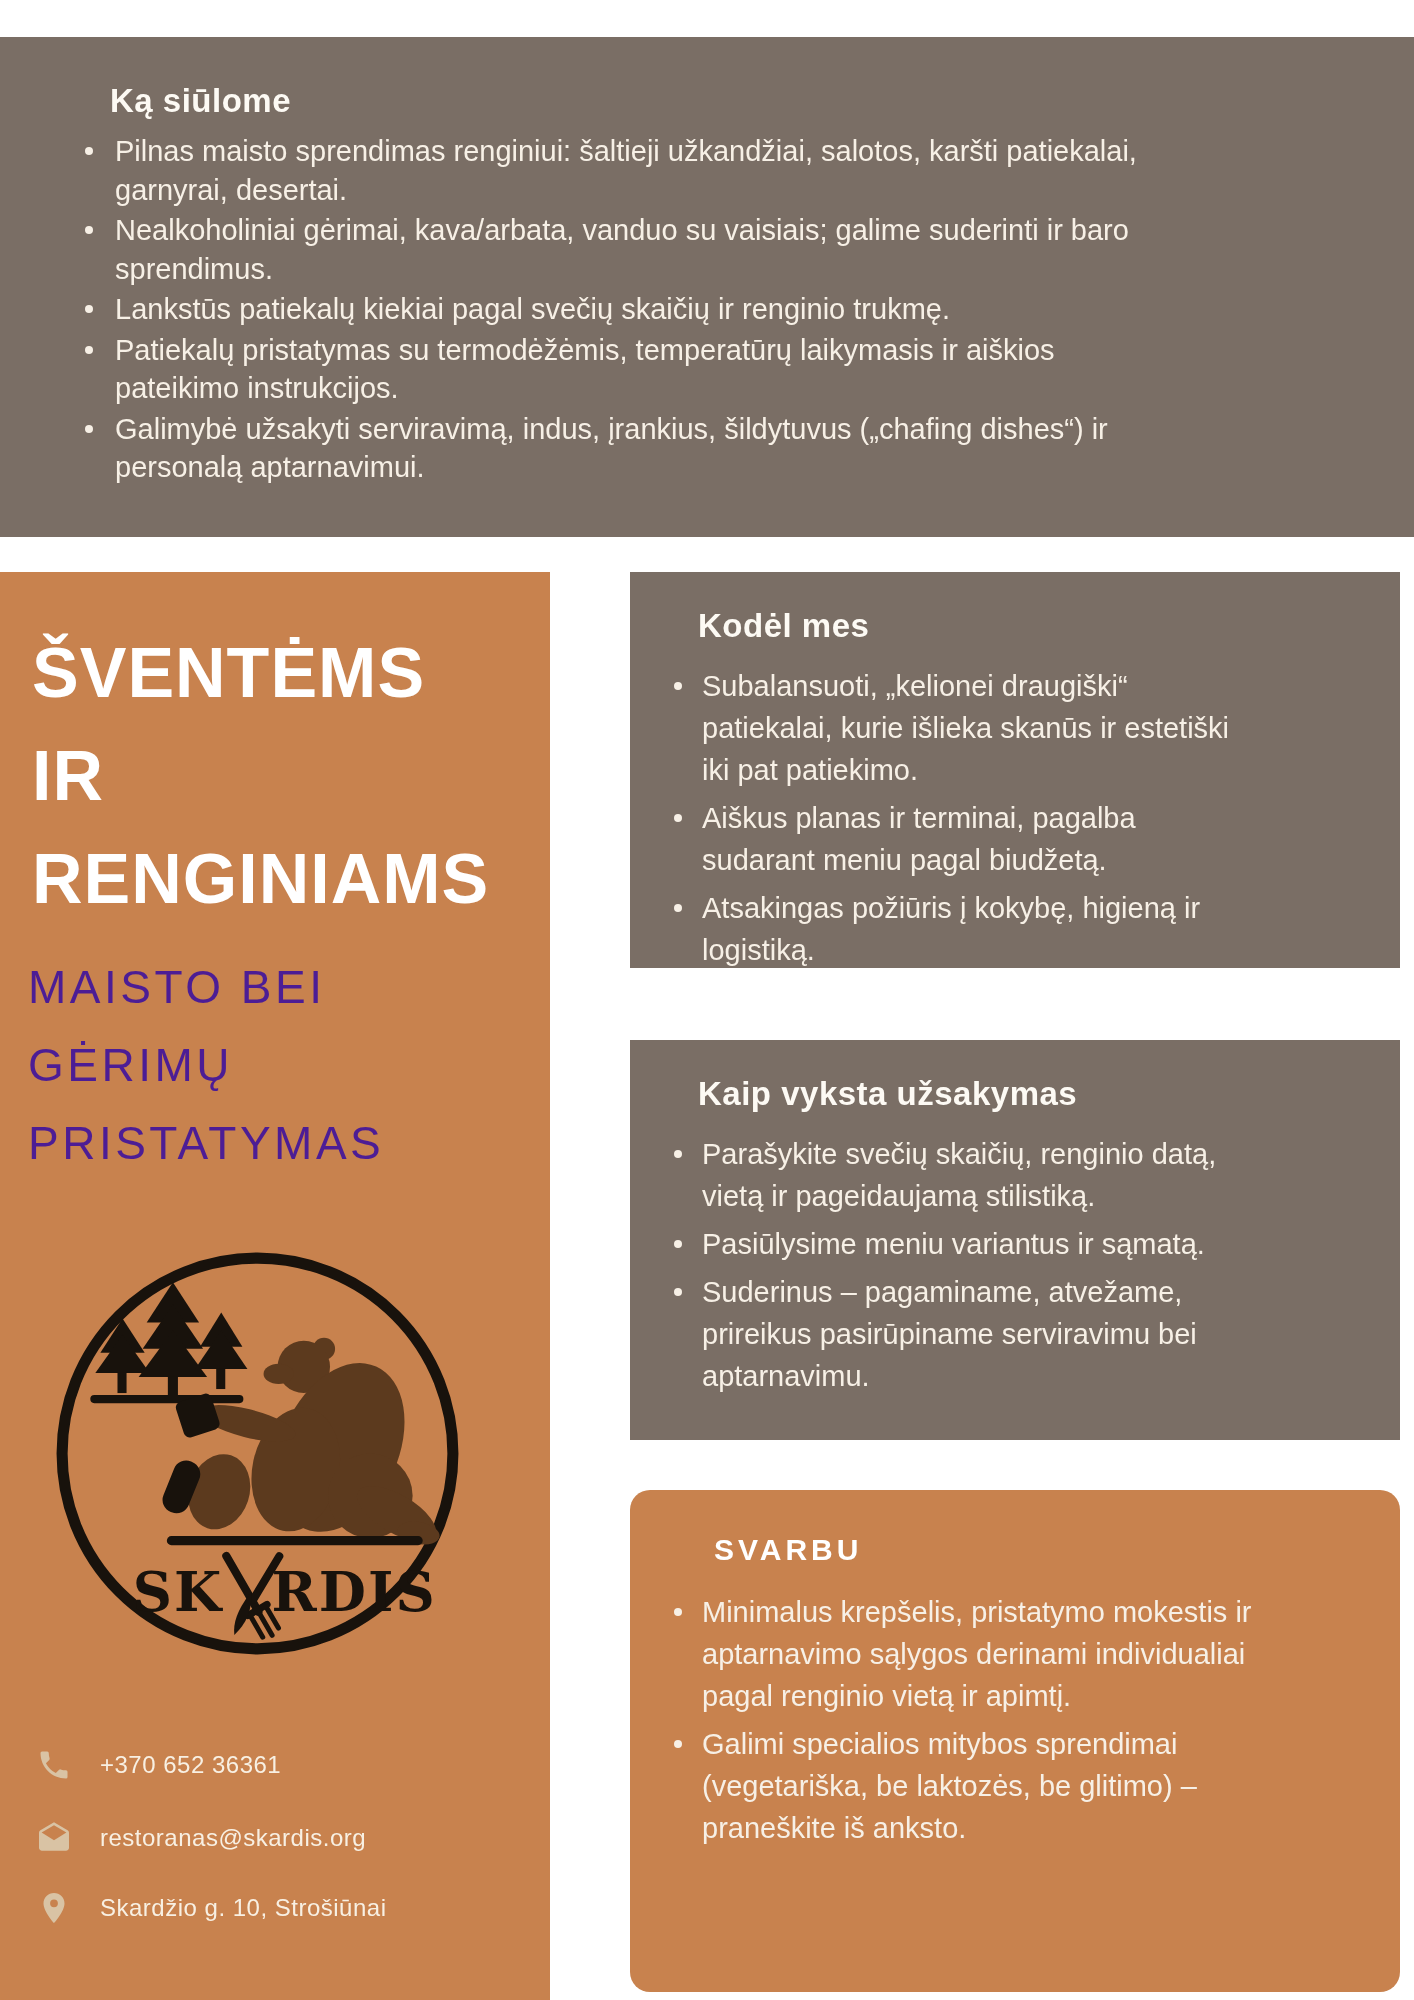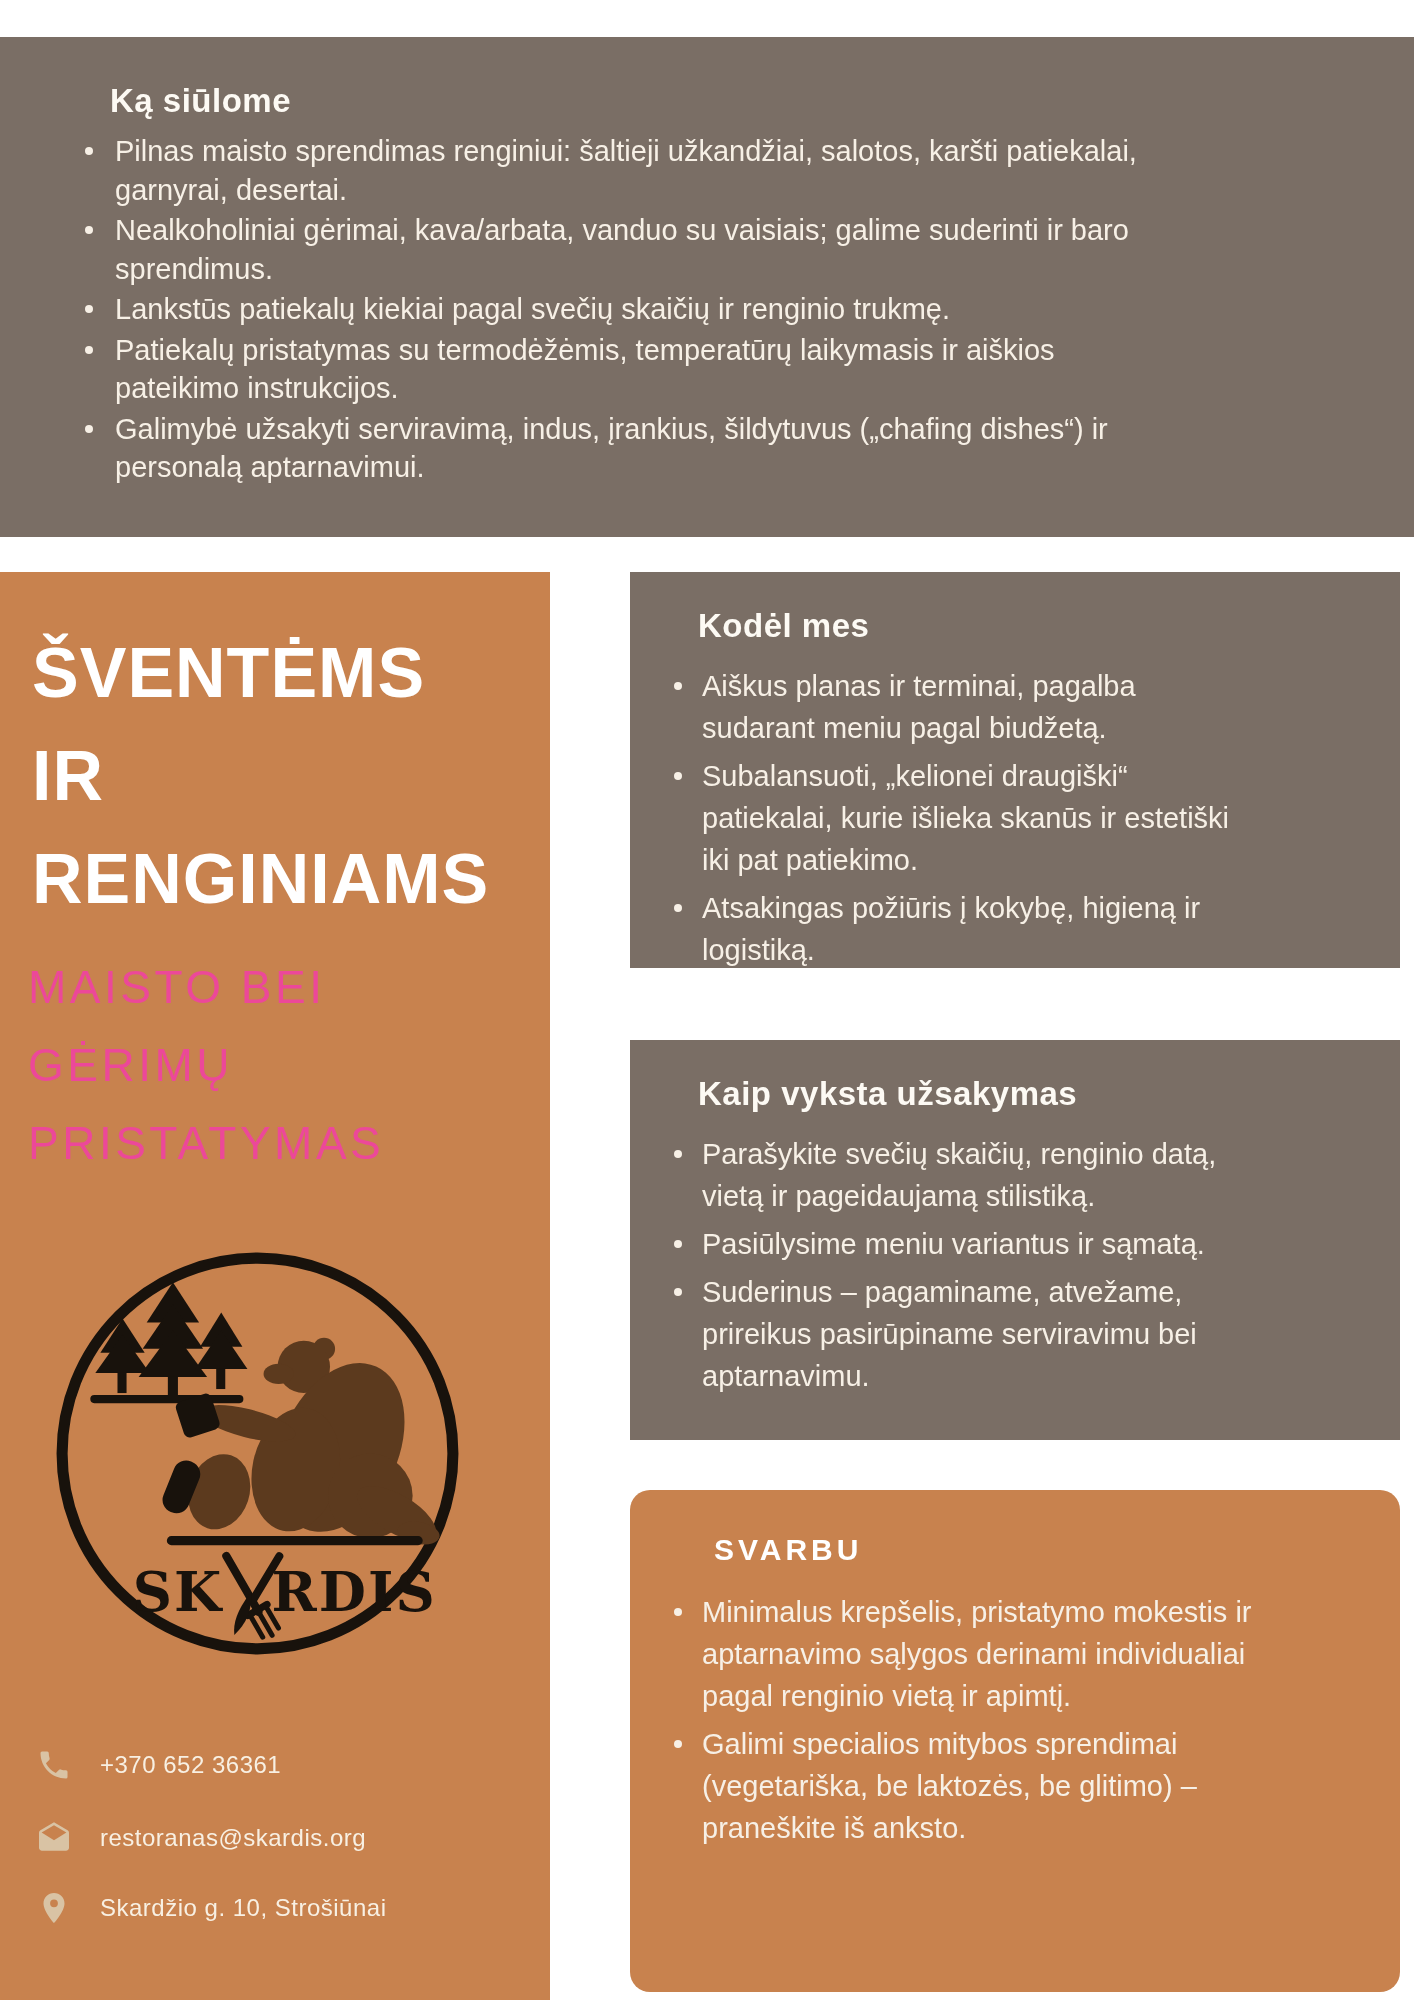--- a/index.html
+++ b/index.html
@@ -28,21 +28,21 @@
     content:"";position:absolute;left:0;top:15px;width:8px;height:8px;
     border-radius:50%;background:#f7f0e6;
   }
   
   .hero-col{left:0;top:572px;width:550px;height:1428px;background:#c8824e;}
   .hero-title{
     left:28px;top:618px;width:520px;margin:4px;color:#ffffff;
     font-size:70px;line-height:103px;font-weight:800;letter-spacing:1px;
   }
   .hero-sub{
-    left:28px;top:948px;width:520px;margin:0;color:#ec4899;
+    left:28px;top:948px;width:520px;margin:0;color:#4c1d95;
     font-size:46px;line-height:78px;font-weight:300;letter-spacing:3.5px;
   }
   .hero-title div,.hero-sub div{white-space:nowrap;}
   .logo-wrap{left:50px;top:1246px;width:415px;height:415px;}
   
   .contact-row{left:36px;width:500px;height:44px;display:flex;align-items:center;}
   .contact-row .cicon{width:36px;height:36px;flex:0 0 36px;margin-right:28px;}
   .contact-row .ctext{font-size:24px;color:#f8f0e3;letter-spacing:.5px;white-space:nowrap;}
   
   .info-box{
@@ -165,25 +165,25 @@
 <div class="abs contact-row" style="top:1886px;">
   <svg class="cicon" viewBox="0 0 24 24">
     <path fill="#d9c3a4" d="M12 2C8.13 2 5 5.13 5 8.93 5 14.18 12 22 12 22s7-7.82 7-13.07C19 5.13 15.87 2 12 2zm0 9.5a2.6 2.6 0 1 1 0-5.2 2.6 2.6 0 0 1 0 5.2z"></path>
   </svg>
   <span class="ctext">Skardžio g. 10, Strošiūnai</span>
 </div>
 
 <section class="abs info-box box-why">
   <h2 class="sec-heading">Kodėl mes</h2>
   <ul class="blist">
-    <li>Aiškus planas ir terminai, pagalba
-sudarant meniu pagal biudžetą.</li>
     <li>Subalansuoti, „kelionei draugiški“
 patiekalai, kurie išlieka skanūs ir estetiški
 iki pat patiekimo.</li>
+    <li>Aiškus planas ir terminai, pagalba
+sudarant meniu pagal biudžetą.</li>
     <li>Atsakingas požiūris į kokybę, higieną ir
 logistiką.</li>
   </ul>
 </section>
 
 <section class="abs info-box box-order">
   <h2 class="sec-heading">Kaip vyksta užsakymas</h2>
   <ul class="blist">
     <li>Parašykite svečių skaičių, renginio datą,
 vietą ir pageidaujamą stilistiką.</li>

